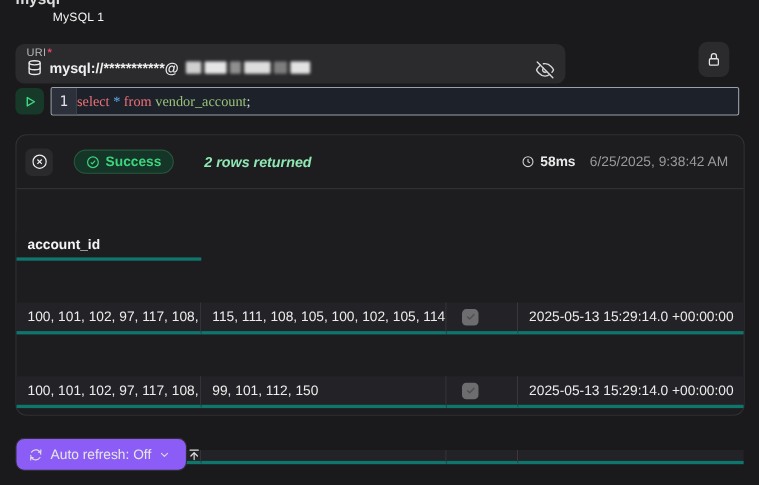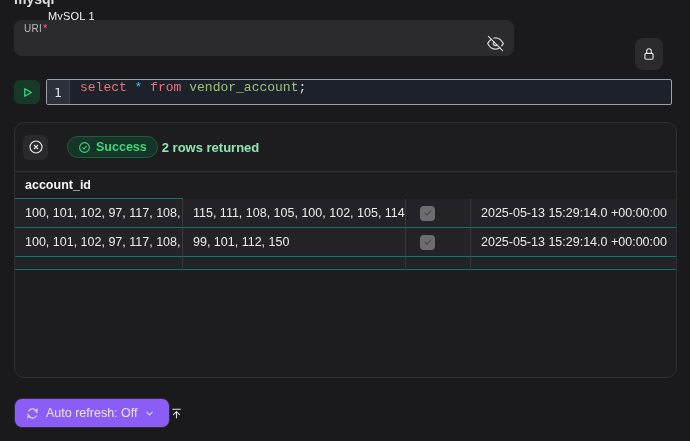--- a/index.html
+++ b/index.html
@@ -12,21 +12,21 @@
   }
   .abs { position:absolute; }
   svg { display:block; }
 
   
   #clipped-top { left:14px; top:-9px; font-size:14px; font-weight:700; color:#dedede; }
   #page-title  { left:14px; top:10px; font-size:11px; font-weight:400; color:#f5f5f5; letter-spacing:.2px;margin-left:34px; }
 
   
   #uri-field {
-    left:14px; top:20px; width:500px; height:36px;
+    left:14px; top:40px; width:500px; height:36px;
     background:#2b2b2e; border-radius:8px; padding:3px 10px 0 10px;
   }
   #uri-label { font-size:10px; color:#b8b8b8; font-weight:400; letter-spacing:.3px; }
   #uri-label .req { color:#e8476f; font-weight:700; margin-left:1px; }
   #uri-valrow { display:flex; align-items:center; gap:6px; margin-top:0px; }
   #uri-valrow .dbicon { color:#e8e8e8; flex:0 0 auto; }
   #uri-value { font-size:13px; font-weight:600; color:#efefef; white-space:pre; }
   #uri-blur { display:flex; align-items:center; gap:3px; filter:blur(1.6px); margin-left:1px; }
   #uri-blur i { display:block; height:11px; border-radius:1px; }
   #eye-btn { right:10px; top:15px; color:#d5d5d5; cursor:pointer; position:absolute; }
@@ -48,22 +48,22 @@
     background:#1d212a; border:1px solid #9aa1a9; border-radius:2px;
     display:flex; align-items:stretch; overflow:hidden;
   }
   #gutter {
     width:23px; background:#2b303b; color:#dfe2e7;
     font-family:"DejaVu Sans Mono", monospace; font-size:13px;
     display:flex; align-items:center; justify-content:center;
     border-right:1px solid #3a3f4a;
   }
   #code-line {
-    font-family:Liberation Mono, monospace; font-size:13px;
-    display:flex; padding-left:10px; white-space:pre;
+    font-family:Liberation Serif, serif; font-size:13px;
+    display:flex; align-items:center; padding-left:0; white-space:pre;
   }
   .tok-kw  { color:#ef7177; }
   .tok-op  { color:#61aeee; }
   .tok-id  { color:#98c379; }
   .tok-pl  { color:#d7dae0; }
 
   
   #results-panel {
     left:14px; top:122px; width:663px; height:256px;
     background:#1d1d20; border:1px solid #303034; border-radius:10px;
@@ -72,33 +72,33 @@
   #close-btn {
     width:25px; height:25px; border-radius:6px; background:#2a2a2d;
     display:flex; align-items:center; justify-content:center; color:#f0f0f0;
   }
   #success-badge {
     margin-left:19px; height:22px; padding:0 10px;
     background:#143527; border:1px solid #27593c; border-radius:11px;
     display:flex; align-items:center; gap:5px; color:#3ed57c;
     font-size:12.5px; font-weight:700;
   }
-  #rows-returned { margin-left:4px; font-size:13px; font-weight:700; color:#8fe7b3; }
+  #rows-returned { margin-left:28px; font-size:13px; font-weight:700; color:#8fe7b3;font-style:italic; }
   #header-right { margin-left:auto; display:flex; align-items:center; gap:13px; }
   #duration { display:flex; align-items:center; gap:5px; font-size:12.5px; font-weight:700; color:#e9e9e9; }
   #duration .clk { color:#d2d2d2; }
   #run-timestamp { font-size:12.5px; color:#9a9a9a; }
 
   
   #grid { position:absolute; left:0; top:48px; width:661px; border-top:1px solid #333337; }
   .grid-row { display:grid; grid-template-columns:168px 223px 65px 205px; }
   .cell {
-    border-right:1px solid #39393d; border-bottom:1px solid #0f766e;
+    border-right:1px solid #39393d; border-bottom:3px solid #0f766e;
     display:flex; align-items:center; padding:0 10px;
-    font-size:12.5px; color:#ececec; white-space:nowrap; overflow:hidden;
+    font-size:12.5px; color:#ececec; white-space:nowrap; overflow:hidden;margin-top:38px;
   }
   .cell:last-child { border-right:none; }
   .hdr .cell { height:27px; font-weight:700; color:#f4f4f4; background:#1d1d20; }
   .datarow .cell { height:29px; background:#232327; }
   .emptyrow .cell { height:13px; background:#232327; }
   .cbx {
     width:15px; height:15px; border-radius:4px; background:#6d6d70;
     display:flex; align-items:center; justify-content:center; margin-left:4px;
   }
   .cbx svg { color:#505053; }
@@ -113,20 +113,38 @@
   .ico { color:#dedede; }
 </style>
 </head>
 <body>
 
 <div class="abs" id="clipped-top">mysql</div>
 <div class="abs" id="page-title">MySQL 1</div>
 
 <div class="abs" id="uri-field">
   <div id="uri-label"><span>URI</span><span class="req">*</span></div>
+  <div id="uri-valrow">
+    <span class="dbicon">
+      <svg width="15" height="15" viewBox="0 0 24 24" fill="none" stroke="currentColor" stroke-width="2">
+          <ellipse cx="12" cy="5" rx="8" ry="3"></ellipse>
+          <path d="M4 5v14c0 1.7 3.6 3 8 3s8-1.3 8-3V5"></path>
+          <path d="M4 12c0 1.7 3.6 3 8 3s8-1.3 8-3"></path>
+        </svg>
+    </span>
+    <span id="uri-value">mysql://***********@</span>
+    <span id="uri-blur">
+      <i style="width:14px;background:#cfcfcf"></i>
+        <i style="width:20px;background:#e6e6e6"></i>
+        <i style="width:10px;background:#8f8f8f"></i>
+        <i style="width:24px;background:#dddddd"></i>
+        <i style="width:12px;background:#7d7d7d"></i>
+        <i style="width:18px;background:#e2e2e2"></i>
+    </span>
+  </div>
   <span id="eye-btn">
     <svg width="17" height="17" viewBox="0 0 24 24" fill="none" stroke="currentColor" stroke-width="1.8" stroke-linecap="round" stroke-linejoin="round">
         <path d="M17.94 17.94A10.07 10.07 0 0 1 12 20c-7 0-11-8-11-8a18.45 18.45 0 0 1 5.06-5.94M9.9 4.24A9.12 9.12 0 0 1 12 4c7 0 11 8 11 8a18.5 18.5 0 0 1-2.16 3.19m-6.72-1.07a3 3 0 1 1-4.24-4.24"></path>
         <line x1="2" y1="2" x2="22" y2="22"></line>
       </svg>
   </span>
 </div>
 
 <div class="abs" id="lock-btn">
   <span>
@@ -164,20 +182,32 @@
     <div id="success-badge">
       <span>
         <svg width="13" height="13" viewBox="0 0 24 24" fill="none" stroke="currentColor" stroke-width="2">
             <circle cx="12" cy="12" r="9"></circle>
             <path d="M8.3 12.3l2.5 2.5 4.9-5.4"></path>
           </svg>
       </span>
       <span>Success</span>
     </div>
     <div id="rows-returned">2 rows returned</div>
+    <div id="header-right">
+      <div id="duration">
+        <span class="clk">
+          <svg width="12" height="12" viewBox="0 0 24 24" fill="none" stroke="currentColor" stroke-width="2">
+              <circle cx="12" cy="12" r="9"></circle>
+              <path d="M12 7v5l3.5 2"></path>
+            </svg>
+        </span>
+        <span>58ms</span>
+      </div>
+      <div id="run-timestamp">6/25/2025, 9:38:42 AM</div>
+    </div>
   </div>
 
   <div id="grid">
     <div class="grid-row hdr">
       <div class="cell">account_id</div>
     </div>
     <div class="grid-row datarow">
       <div class="cell">100, 101, 102, 97, 117, 108, 116</div>
       <div class="cell">115, 111, 108, 105, 100, 102, 105, 114, 101</div>
       <div class="cell">

